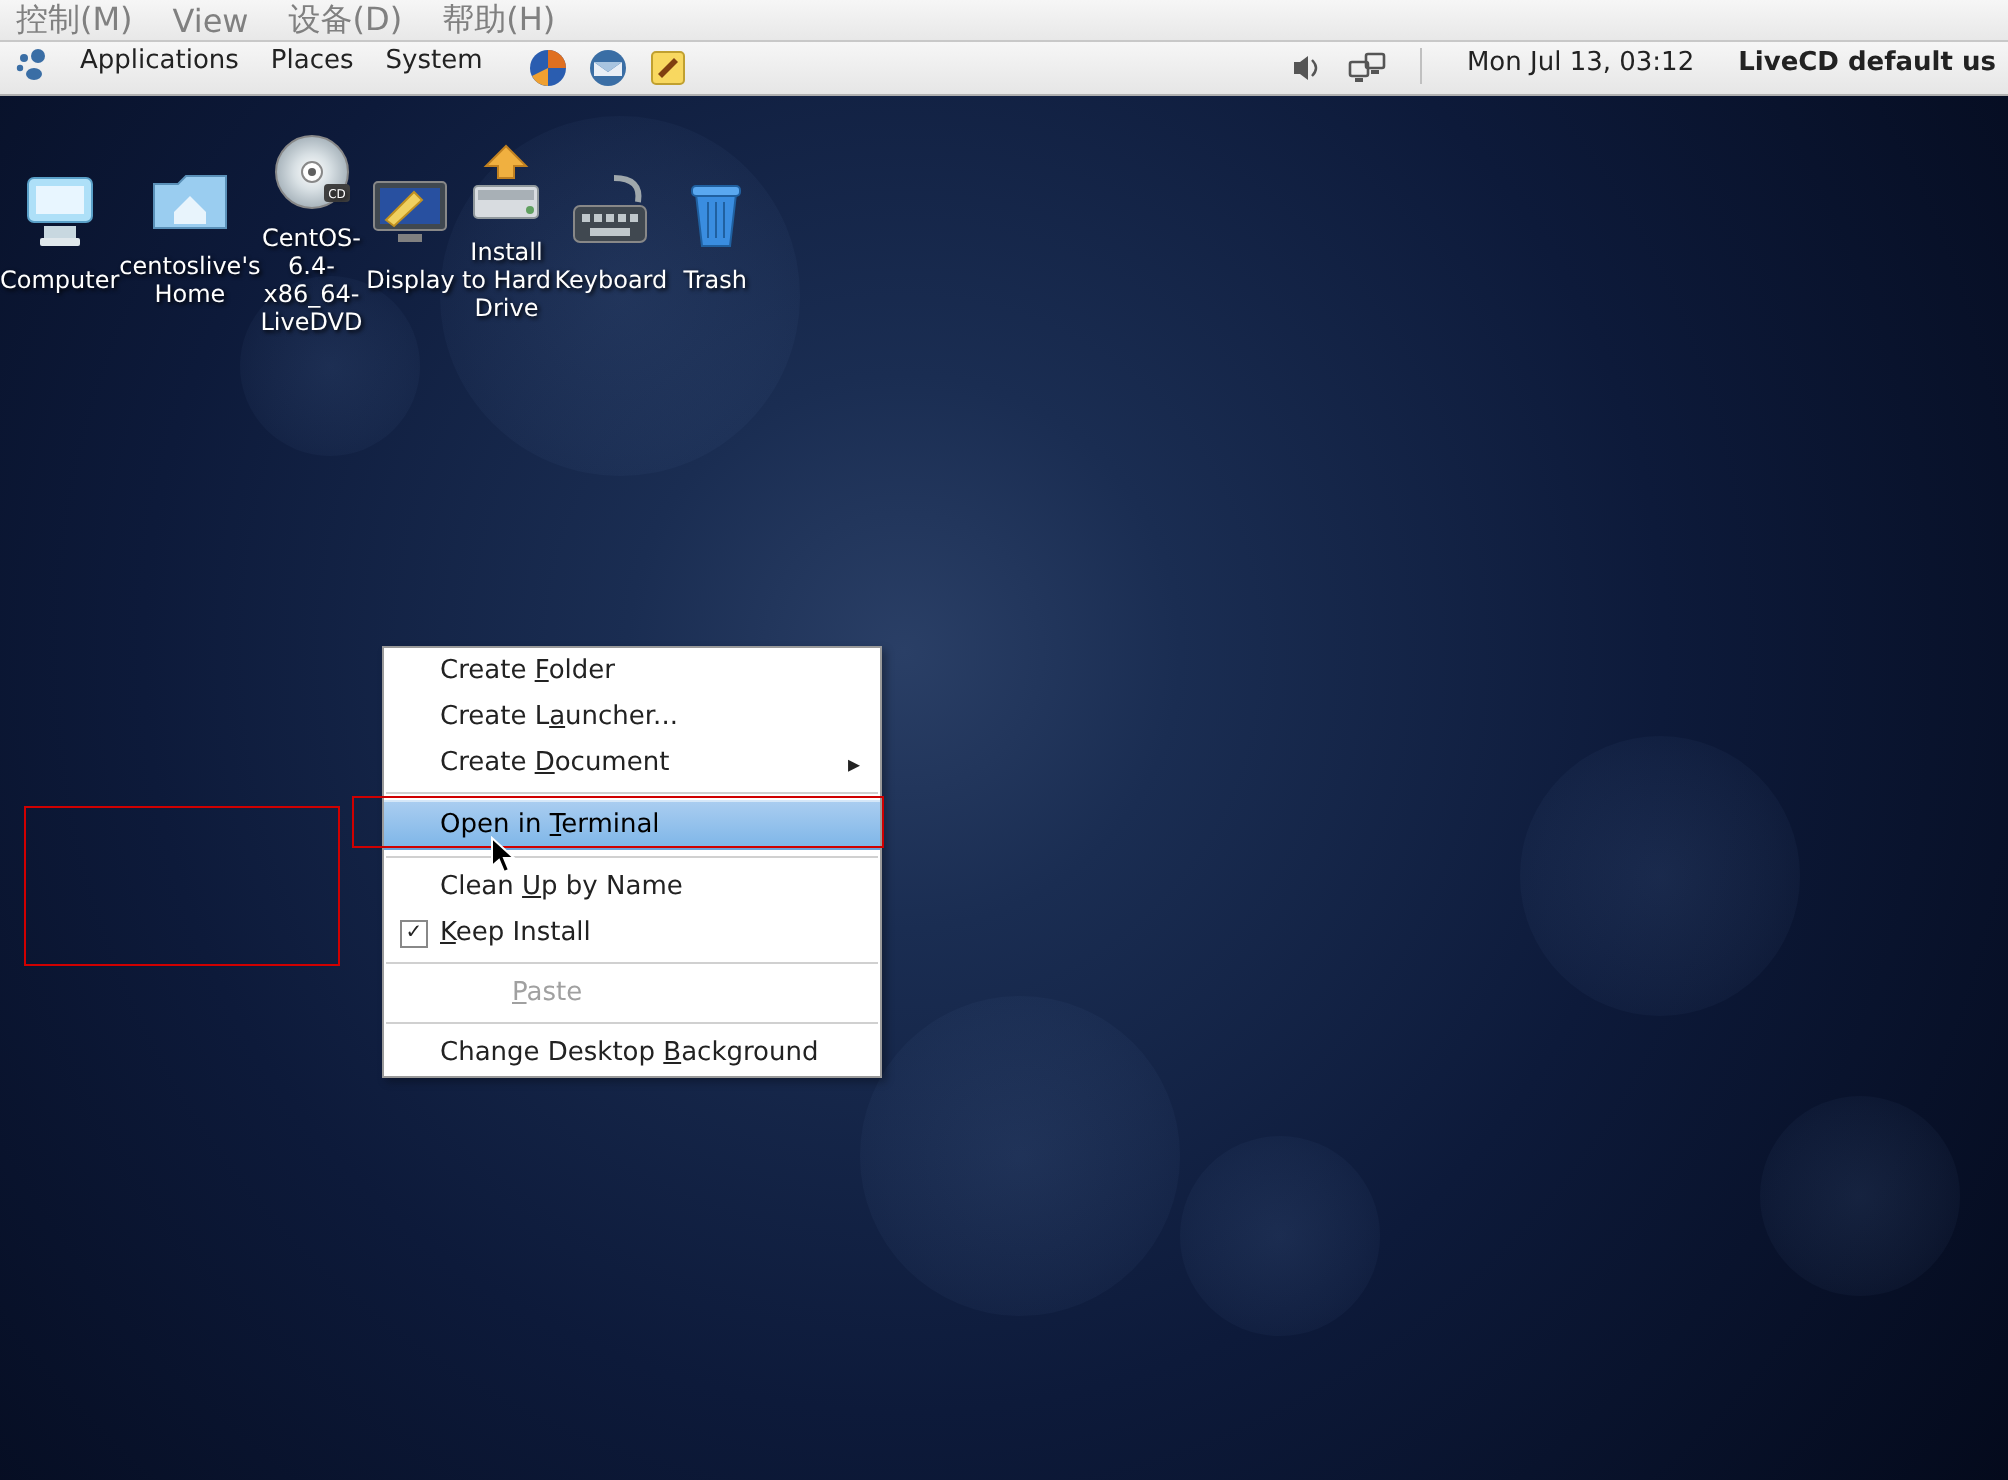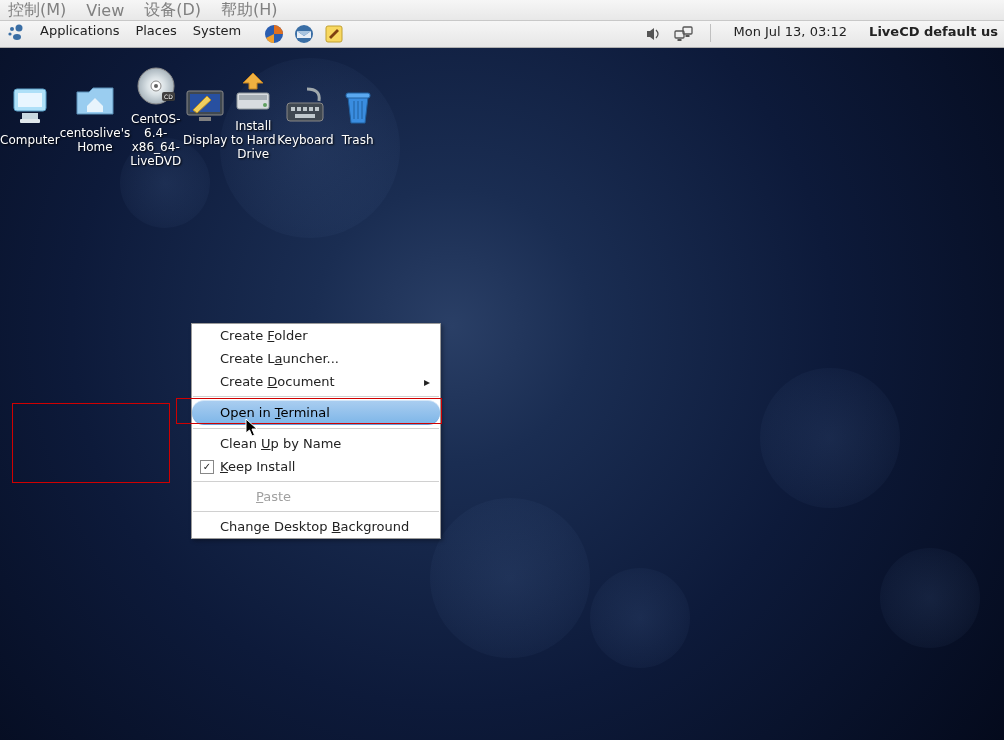--- a/index.html
+++ b/index.html
@@ -103,21 +103,20 @@
   .menu-item.has-sub::after {
     content: "▸";
     position: absolute; right: 10px; top: 50%; transform: translateY(-50%);
     font-size: 12px;
   }
   .menu-item.highlight {
     background: linear-gradient(#a9cdf0, #7eb6e8);
     color: #000;
     border-top: 1px solid #d5e7f8;
     border-bottom: 1px solid #6aa0d8;
-    border-radius: 12px;
   }
   .menu-item.disabled { color: #a0a0a0; margin-left: 36px; }
   .menu-sep {
     height: 1px; background: #d0d0d0; margin: 3px 1px;
   }
   .check {
     position: absolute; left: 8px; top: 50%; transform: translateY(-50%);
     width: 12px; height: 12px; border: 1px solid #888; background: #fff;
     font-size: 10px; line-height: 11px; text-align: center;
   }

